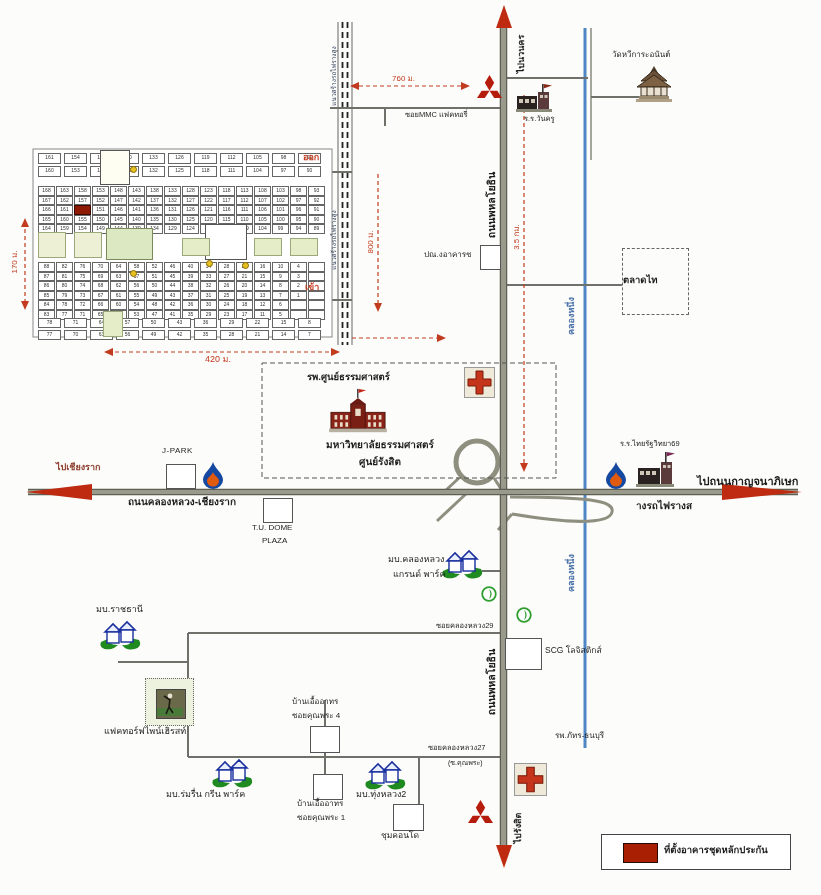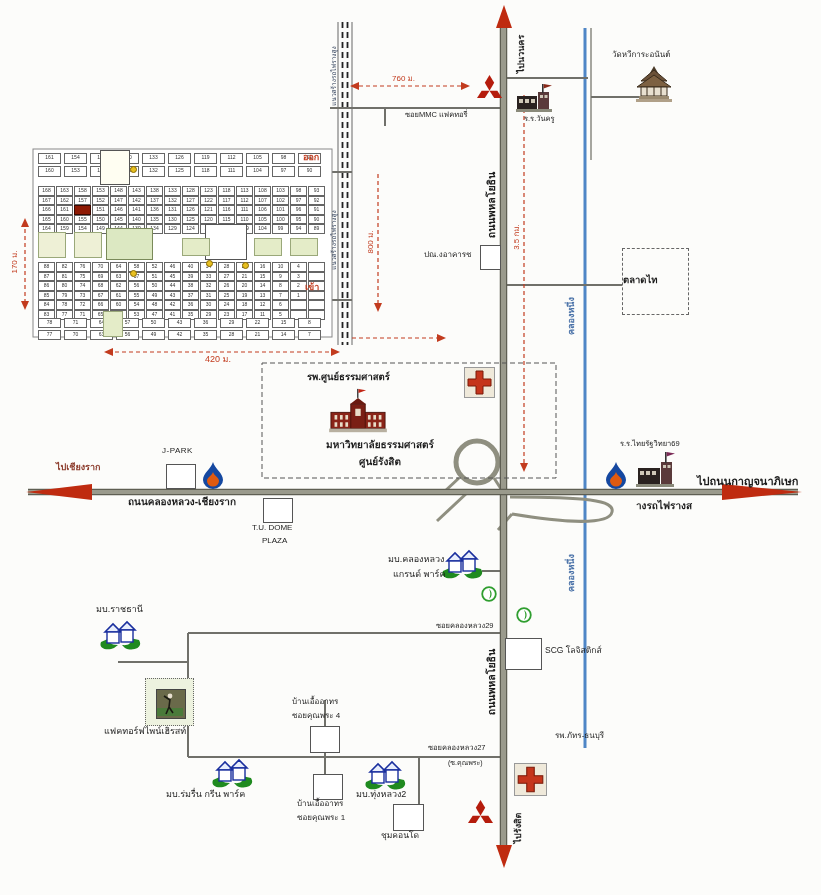--- a/index.html
+++ b/index.html
@@ -574,14 +574,18 @@
   <div class="lbl" style="left:428px;top:744px;font-size:7.5px;">ซอยคลองหลวง27</div>
   <div class="lbl" style="left:448px;top:759px;font-size:7px;">(ซ.คุณพระ)</div>
   <div class="lbl" style="left:511px;top:732px;font-size:8px;margin-left:44px;">รพ.ภัทร-ธนบุรี</div>
 
   <div class="lbl" style="left:166px;top:790px;font-size:9px;">มบ.ร่มรื่น กรีน พาร์ค</div>
   <div class="lbl" style="left:297px;top:800px;font-size:8px;">บ้านเอื้ออาทร</div>
   <div class="lbl" style="left:297px;top:814px;font-size:8px;">ซอยคุณพระ 1</div>
   <div class="lbl" style="left:356px;top:790px;font-size:9px;">มบ.ทุ่งหลวง2</div>
   <div class="lbl" style="left:381px;top:831px;font-size:8.5px;">ชุมคอนโด</div>
 
+  <div id="legend-box" style="left:601px;top:834px;width:188px;height:34px;">
+    <div id="legend-swatch" style="left:21px;top:8px;width:33px;height:18px;"></div>
+    <div class="lbl b" style="left:62px;top:10px;font-size:9.5px;">ที่ตั้งอาคารชุดหลักประกัน</div>
+  </div>
 
 </div>
 
 </body></html>

